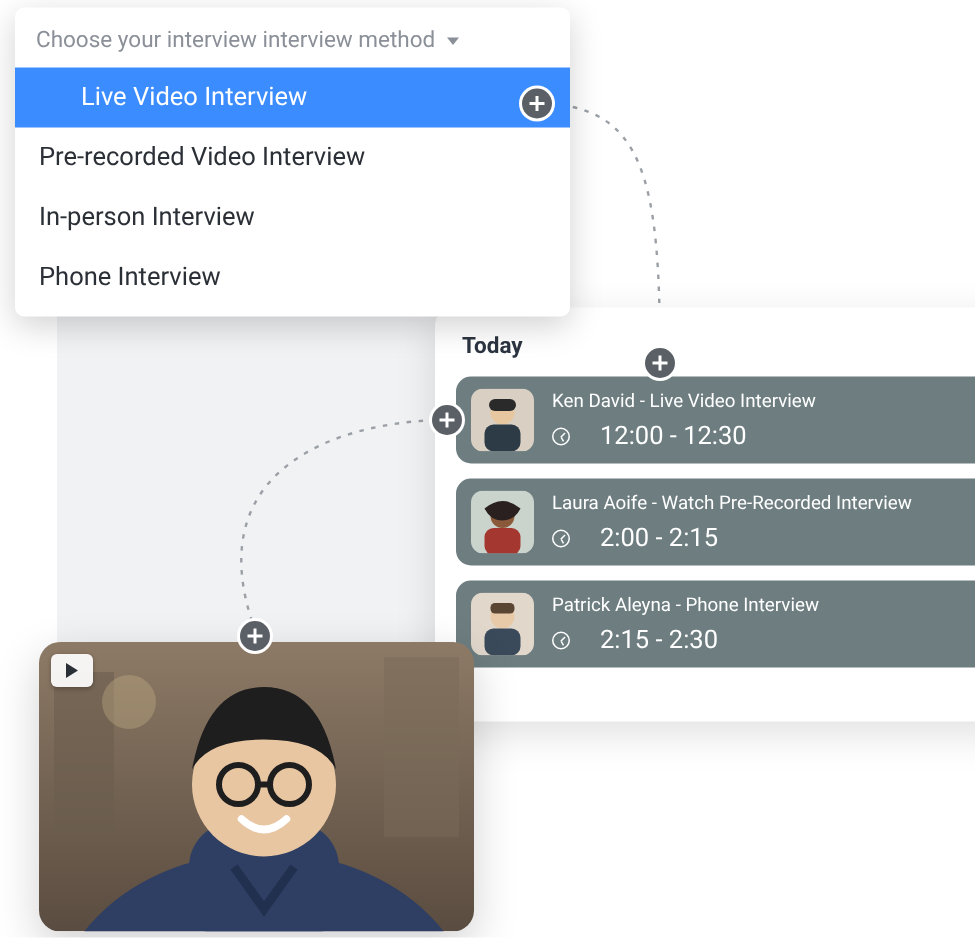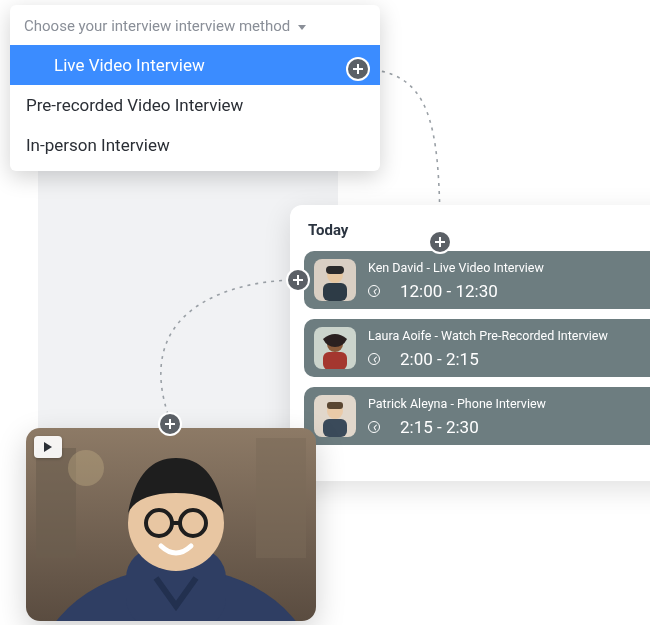--- a/index.html
+++ b/index.html
@@ -195,20 +195,21 @@
 <div class="node" style="left:160px; top:414px;"></div>
 
 <div class="dropdown">
   <div class="dropdown-header">
     <span>Choose your interview interview method</span>
     <span class="caret"></span>
   </div>
   <div class="dropdown-item active"><span>Live Video Interview</span></div>
   <div class="dropdown-item"><span>Pre-recorded Video Interview</span></div>
   <div class="dropdown-item"><span>In-person Interview</span></div>
+  <div class="dropdown-item"><span>Phone Interview</span></div>
 </div>
 
 <div class="schedule">
   <div class="schedule-title">Today</div>
 
   <div class="sched-row">
     <div class="avatar">
       <svg viewBox="0 0 42 42">
           <rect width="42" height="42" fill="#d9cfc3"></rect>
           <circle cx="21" cy="16" r="8" fill="#e6c7a0"></circle>

